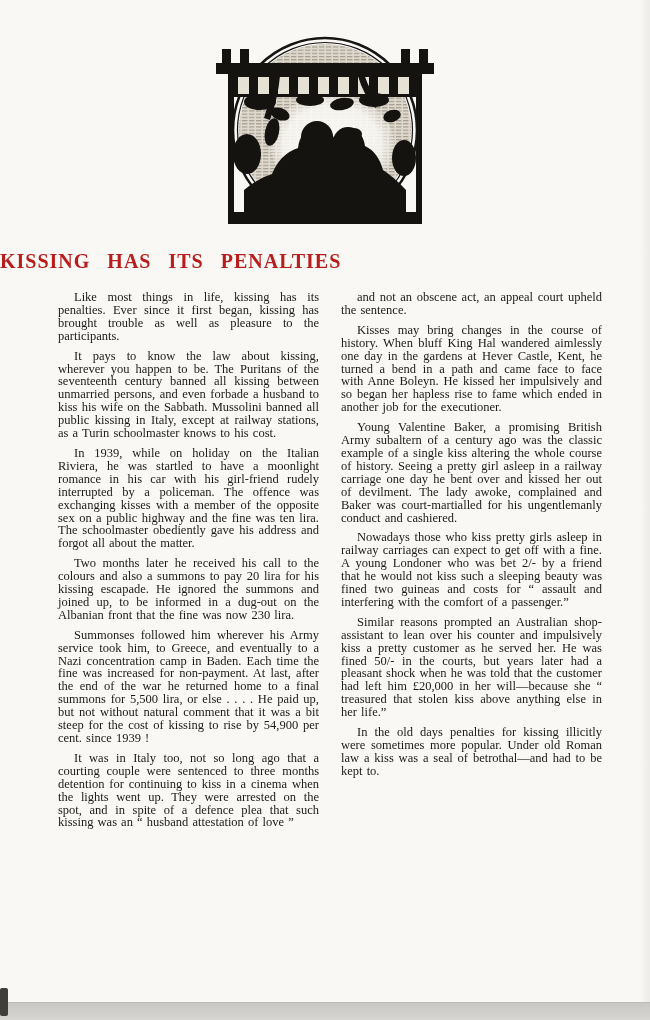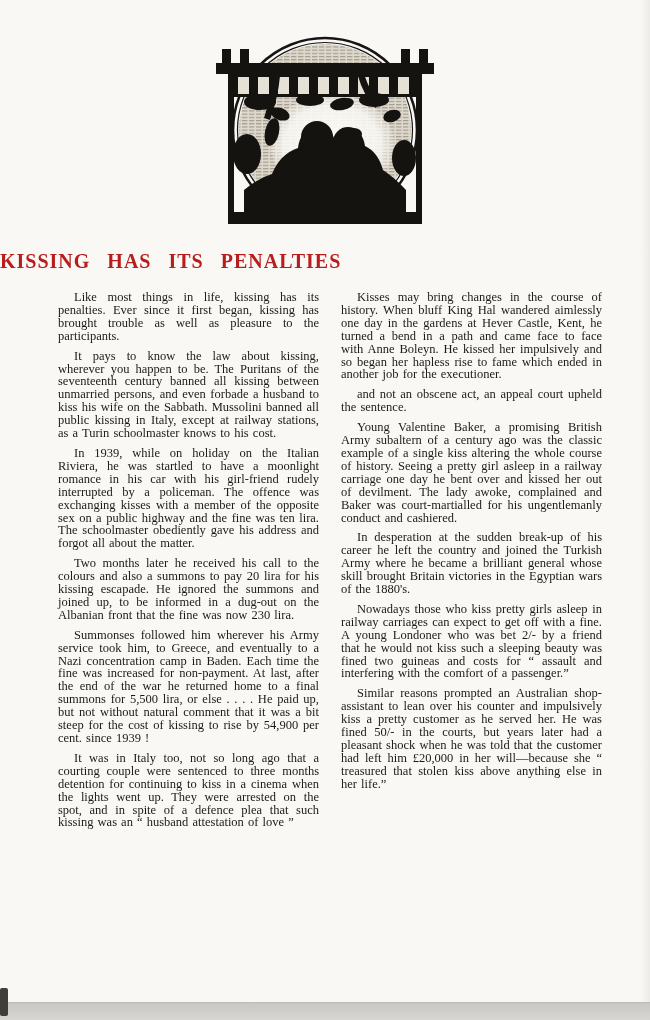--- a/index.html
+++ b/index.html
@@ -161,25 +161,25 @@
   <div class="columns">
     <div class="col">
         <p class="para">Like most things in life, kissing has its penalties.  Ever since it first began, kissing has brought trouble as well as pleasure to the participants.</p>
         <p class="para">It pays to know the law about kissing, wherever you happen to be.  The Puritans of the seventeenth century banned all kissing between unmarried persons, and even forbade a husband to kiss his wife on the Sabbath.  Mussolini banned all public kissing in Italy, except at railway stations, as a Turin schoolmaster knows to his cost.</p>
         <p class="para">In 1939, while on holiday on the Italian Riviera, he was startled to have a moonlight romance in his car with his girl-friend rudely interrupted by a policeman.  The offence was exchanging kisses with a member of the opposite sex on a public highway and the fine was ten lira.  The schoolmaster obediently gave his address and forgot all about the matter.</p>
         <p class="para">Two months later he received his call to the colours and also a summons to pay 20 lira for his kissing escapade.  He ignored the summons and joined up, to be informed in a dug-out on the Albanian front that the fine was now 230 lira.</p>
         <p class="para">Summonses followed him wherever his Army service took him, to Greece, and eventually to a Nazi concentration camp in Baden.  Each time the fine was increased for non-payment.  At last, after the end of the war he returned home to a final summons for 5,500 lira, or else . . . . He paid up, but not without natural comment that it was a bit steep for the cost of kissing to rise by 54,900 per cent. since 1939 !</p>
         <p class="para">It was in Italy too, not so long ago that a courting couple were sentenced to three months detention for continuing to kiss in a cinema when the lights went up.  They were arrested on the spot, and in spite of a defence plea that such kissing was an “ husband attestation of love ”</p>
       </div>
     <div class="col">
+        <p class="para">and not an obscene act, an appeal court upheld the sentence.</p>
         <p class="para">Kisses may bring changes in the course of history.  When bluff King Hal wandered aimlessly one day in the gardens at Hever Castle, Kent, he turned a bend in a path and came face to face with Anne Boleyn.  He kissed her impulsively and so began her hapless rise to fame which ended in another job for the executioner.</p>
-        <p class="para">and not an obscene act, an appeal court upheld the sentence.</p>
         <p class="para">Young Valentine Baker, a promising British Army subaltern of a century ago was the classic example of a single kiss altering the whole course of history.  Seeing a pretty girl asleep in a railway carriage one day he bent over and kissed her out of devilment.  The lady awoke, complained and Baker was court-martialled for his ungentlemanly conduct and cashiered.</p>
-        <p class="para">In desperation at the sudden break-up of his career he left the country and joined the Turkish Army where he became a brilliant general whose skill brought Britain victories in the Egyptian wars of the 1880's.</p>
         <p class="para">Nowadays those who kiss pretty girls asleep in railway carriages can expect to get off with a fine.  A young Londoner who was bet 2/- by a friend that he would not kiss such a sleeping beauty was fined two guineas and costs for “ assault and interfering with the comfort of a passenger.”</p>
         <p class="para">Similar reasons prompted an Australian shop-assistant to lean over his counter and impulsively kiss a pretty customer as he served her.  He was fined 50/- in the courts, but years later had a pleasant shock when he was told that the customer had left him £20,000 in her will—because she “ treasured that stolen kiss above anything else in her life.”</p>
+        <p class="para">In the old days penalties for kissing illicitly were sometimes more popular. Under old Roman law a kiss was a seal of betrothal—and had to be kept to.</p>
       </div>
   </div>
 
   <div class="scan-edge-right"></div>
   <div class="scan-band"></div>
   <div class="scan-smudge"></div>
 </div>
 
 </body></html>

